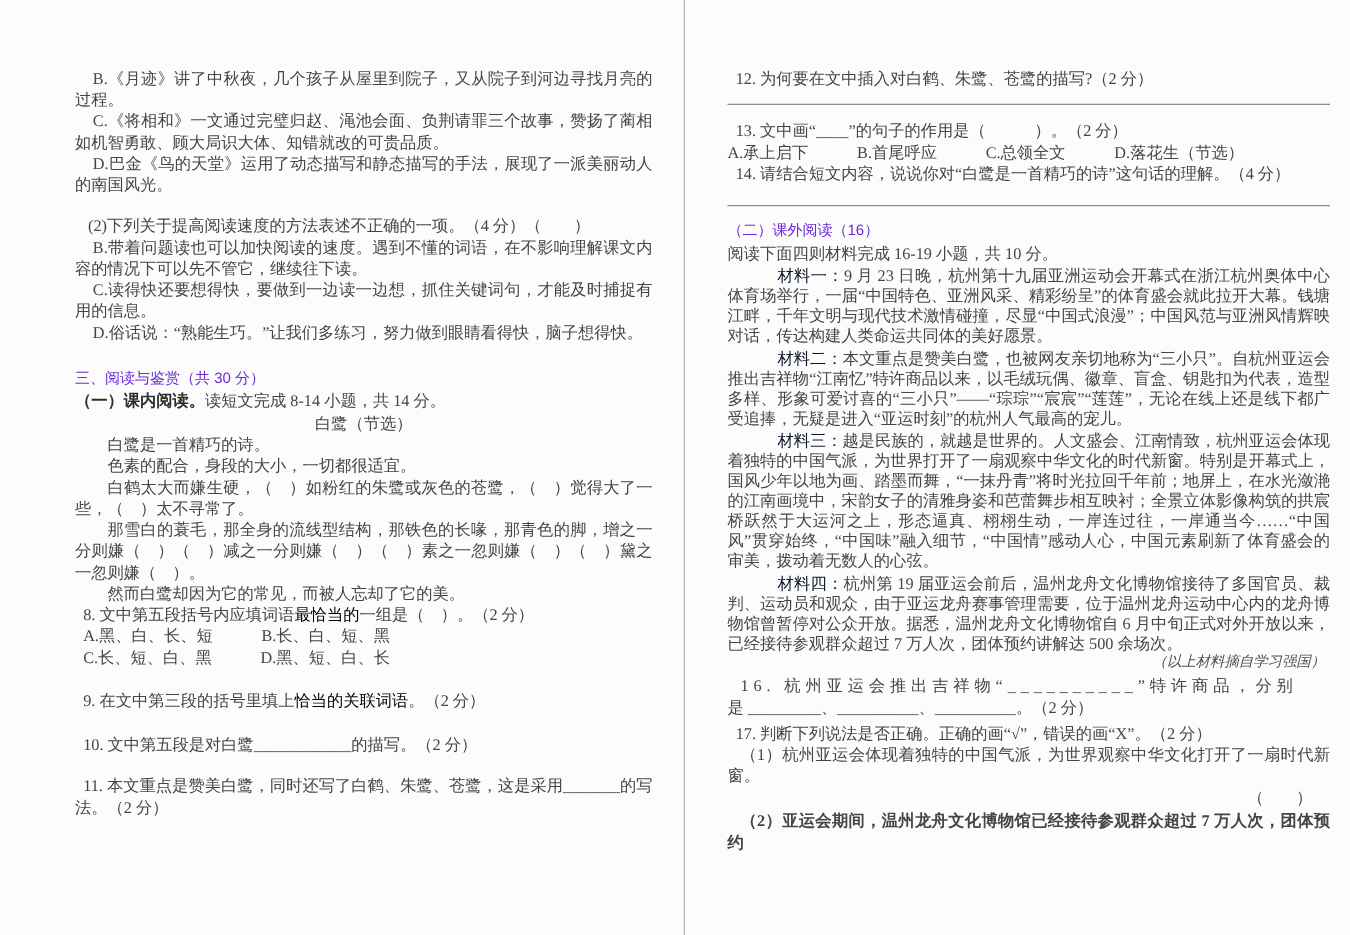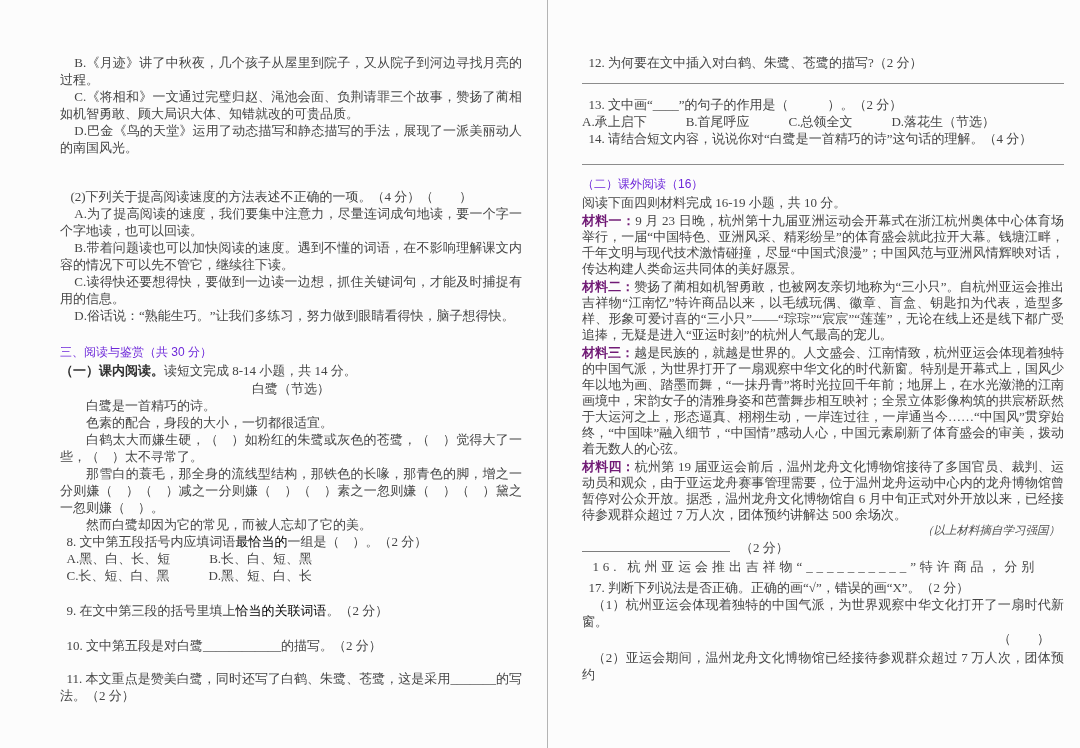--- a/index.html
+++ b/index.html
@@ -17,48 +17,47 @@
   .i08{text-indent:.8em}
   .i1{text-indent:1.1em}
   .i13{text-indent:1.4em}
   .i2{text-indent:2em}
   .center{text-align:center;text-indent:0;}
   .heading{
     font-family:"Liberation Sans","DejaVu Sans",sans-serif;
     font-weight:normal;font-size:12px;line-height:20px;color:#6d28d9;text-indent:0;
   }
   .subhead-bold{font-family:Liberation Mono, monospace;font-weight:bold;color:#2e2e2e;}
-  .mt-block{margin-top:32px;}
+  .mt-block{margin-top:16px;}
   .mt-q{margin-top:18px;}
   .mt-s{margin-top:16px;}
   .red{color:#000000;font-weight:normal;}
   .ans-line{border-top:1px solid #8c8c8c;height:0;margin:12px 0 12px 0;}
   .ans-line-2{margin:17px 0 9px 0;}
   .material{font-size:13px;line-height:16px;margin-top:2px;}
-  .mlabel{font-family:"Liberation Sans","DejaVu Sans",sans-serif;font-weight:bold;color:#701a75;}
+  .mlabel{font-family:"Liberation Sans","DejaVu Sans",sans-serif;font-weight:normal;color:#0f172a;margin-left:40px;}
   .source{text-align:right;font-size:11.5px;line-height:15px;color:#4f4f4f;font-style:italic;padding-right:4px;}
   .q15-l1{margin-top:8px;}
   .blank-line{display:inline-block;width:148px;height:1em;border-bottom:1px solid #7d7d7d;margin-right:10px;vertical-align:baseline;}
   .q16-l1{letter-spacing:.3em;margin-top:2px;}
   .q17{margin-top:4px;}
   .bracket-right{text-align:right;padding-right:14px;}
-  .mt2{margin-top:2px;}
+  .mt2{margin-top:2px;font-weight:bold;}
 </style>
 </head>
 <body>
 
 <div class="divider"></div>
 
 <div class="col col-left">
   <p class="i1">B.《月迹》讲了中秋夜，几个孩子从屋里到院子，又从院子到河边寻找月亮的过程。</p>
   <p class="i1">C.《将相和》一文通过完璧归赵、渑池会面、负荆请罪三个故事，赞扬了蔺相如机智勇敢、顾大局识大体、知错就改的可贵品质。</p>
   <p class="i1">D.巴金《鸟的天堂》运用了动态描写和静态描写的手法，展现了一派美丽动人的南国风光。</p>
 
   <p class="i08 mt-block">(2)下列关于提高阅读速度的方法表述不正确的一项。（4 分）（　　）</p>
-  <p class="i1">A.为了提高阅读的速度，我们要集中注意力，尽量连词成句地读，要一个字一个字地读，也可以回读。</p>
   <p class="i1">B.带着问题读也可以加快阅读的速度。遇到不懂的词语，在不影响理解课文内容的情况下可以先不管它，继续往下读。</p>
   <p class="i1">C.读得快还要想得快，要做到一边读一边想，抓住关键词句，才能及时捕捉有用的信息。</p>
   <p class="i1">D.俗话说：“熟能生巧。”让我们多练习，努力做到眼睛看得快，脑子想得快。</p>
 
   <p class="heading mt-q">三、阅读与鉴赏（共 30 分）</p>
   <p><span class="subhead-bold">（一）课内阅读。</span><span>读短文完成 8-14 小题，共 14 分。</span></p>
 
   <p class="center">白鹭（节选）</p>
   <p class="i2">白鹭是一首精巧的诗。</p>
   <p class="i2">色素的配合，身段的大小，一切都很适宜。</p>
@@ -83,27 +82,27 @@
 
   <p class="i05">13. 文中画“____”的句子的作用是（　　　）。（2 分）</p>
   <p>A.承上启下　　　B.首尾呼应　　　C.总领全文　　　D.落花生（节选）</p>
   <p class="i05">14. 请结合短文内容，说说你对“白鹭是一首精巧的诗”这句话的理解。（4 分）</p>
   <div class="ans-line ans-line-2"></div>
 
   <p class="heading">（二）课外阅读（16）</p>
   <p>阅读下面四则材料完成 16-19 小题，共 10 分。</p>
 
   <p class="material"><span class="mlabel">材料一：</span><span>9 月 23 日晚，杭州第十九届亚洲运动会开幕式在浙江杭州奥体中心体育场举行，一届“中国特色、亚洲风采、精彩纷呈”的体育盛会就此拉开大幕。钱塘江畔，千年文明与现代技术激情碰撞，尽显“中国式浪漫”；中国风范与亚洲风情辉映对话，传达构建人类命运共同体的美好愿景。</span></p>
-  <p class="material"><span class="mlabel">材料二：</span><span>赞扬了蔺相如机智勇敢，也被网友亲切地称为“三小只”。自杭州亚运会推出吉祥物“江南忆”特许商品以来，以毛绒玩偶、徽章、盲盒、钥匙扣为代表，造型多样、形象可爱讨喜的“三小只”——“琮琮”“宸宸”“莲莲”，无论在线上还是线下都广受追捧，无疑是进入“亚运时刻”的杭州人气最高的宠儿。</span></p>
+  <p class="material"><span class="mlabel">材料二：</span><span>本文重点是赞美白鹭，也被网友亲切地称为“三小只”。自杭州亚运会推出吉祥物“江南忆”特许商品以来，以毛绒玩偶、徽章、盲盒、钥匙扣为代表，造型多样、形象可爱讨喜的“三小只”——“琮琮”“宸宸”“莲莲”，无论在线上还是线下都广受追捧，无疑是进入“亚运时刻”的杭州人气最高的宠儿。</span></p>
   <p class="material"><span class="mlabel">材料三：</span><span>越是民族的，就越是世界的。人文盛会、江南情致，杭州亚运会体现着独特的中国气派，为世界打开了一扇观察中华文化的时代新窗。特别是开幕式上，国风少年以地为画、踏墨而舞，“一抹丹青”将时光拉回千年前；地屏上，在水光潋滟的江南画境中，宋韵女子的清雅身姿和芭蕾舞步相互映衬；全景立体影像构筑的拱宸桥跃然于大运河之上，形态逼真、栩栩生动，一岸连过往，一岸通当今……“中国风”贯穿始终，“中国味”融入细节，“中国情”感动人心，中国元素刷新了体育盛会的审美，拨动着无数人的心弦。</span></p>
   <p class="material"><span class="mlabel">材料四：</span><span>杭州第 19 届亚运会前后，温州龙舟文化博物馆接待了多国官员、裁判、运动员和观众，由于亚运龙舟赛事管理需要，位于温州龙舟运动中心内的龙舟博物馆曾暂停对公众开放。据悉，温州龙舟文化博物馆自 6 月中旬正式对外开放以来，已经接待参观群众超过 7 万人次，团体预约讲解达 500 余场次。</span></p>
 
   <p class="source">（以上材料摘自学习强国）</p>
 
-  <p><span class="blank-line"></span><span>（2 分）</span></p>
 
   <p class="i08 q16-l1">16. 杭州亚运会推出吉祥物“__________”特许商品，分别</p>
+  <p>是 _________、__________、__________。（2 分）</p>
 
   <p class="i05 q17">17. 判断下列说法是否正确。正确的画“√”，错误的画“X”。（2 分）</p>
   <p class="i08">（1）杭州亚运会体现着独特的中国气派，为世界观察中华文化打开了一扇时代新窗。</p>
   <p class="bracket-right">（　　）</p>
   <p class="i08 mt2">（2）亚运会期间，温州龙舟文化博物馆已经接待参观群众超过 7 万人次，团体预约</p>
 </div>
 
 </body></html>

